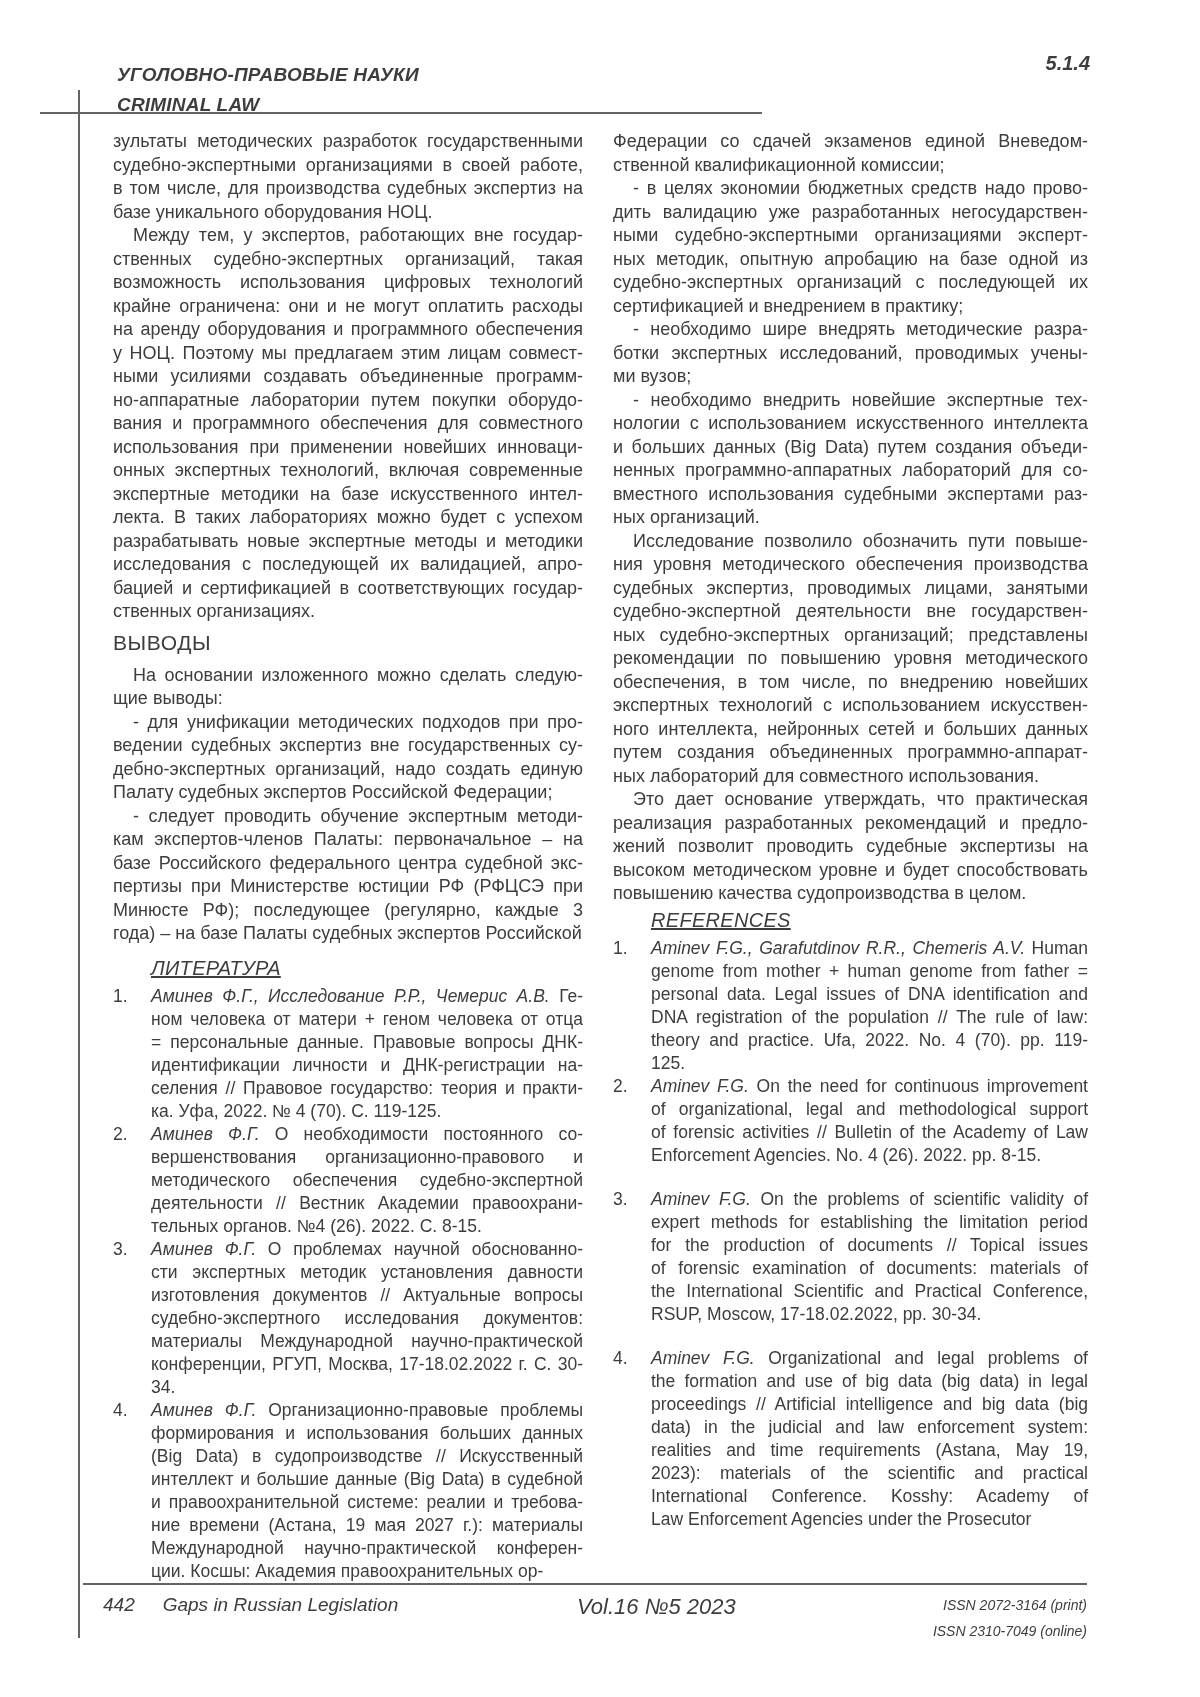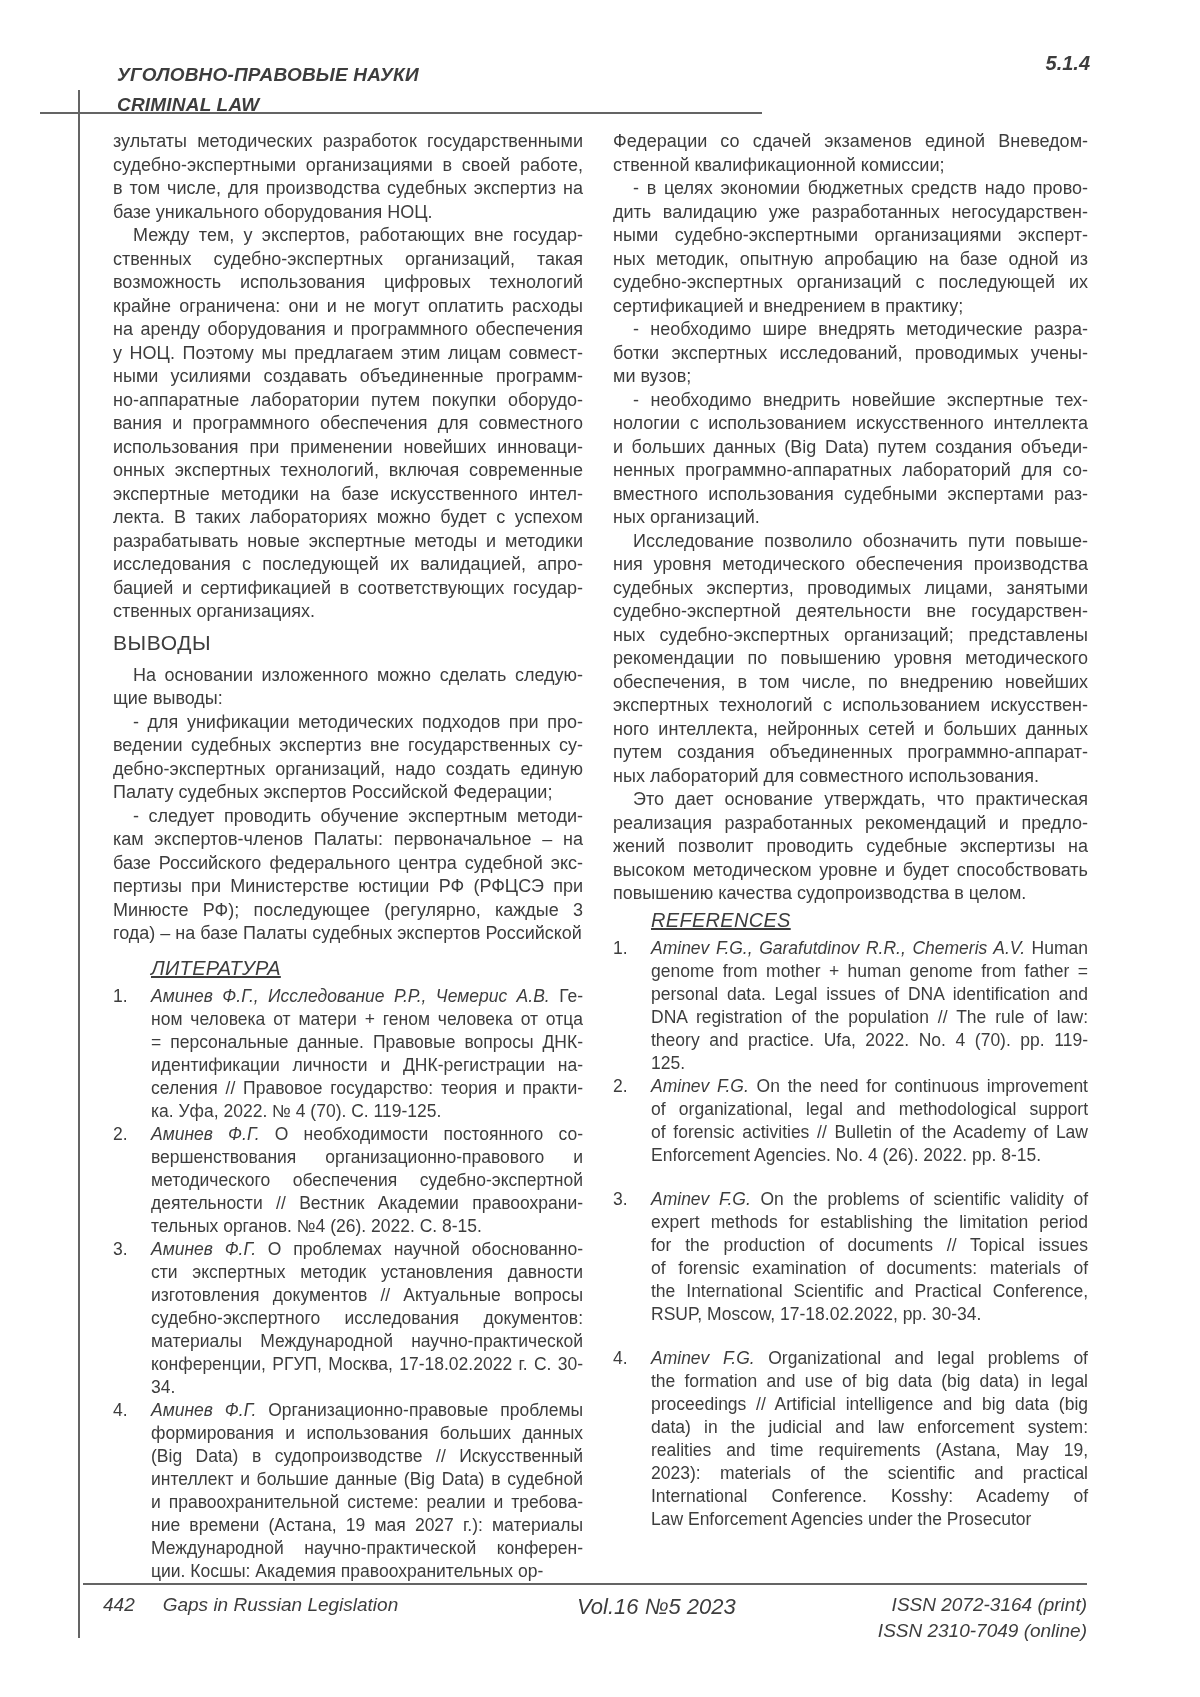--- a/index.html
+++ b/index.html
@@ -29,21 +29,21 @@
   .refs{font-size:17.5px;line-height:23px;}
   .ref-item{position:relative;padding-left:38px;}
   .ref-num{position:absolute;left:0;top:0;}
   .refs-en .ref-item:nth-child(3),
   .refs-en .ref-item:nth-child(4){margin-top:21px;}
   
   .footer-left{position:absolute;left:103px;top:1594px;font-size:19px;}
   .footer-left .pagenum{font-style:italic;margin-right:28px;}
   .footer-left .journal{font-style:italic;}
   .footer-center{position:absolute;left:577px;top:1594px;font-style:italic;font-size:22px;}
-  .footer-right{position:absolute;right:113px;top:1592px;text-align:right;font-style:italic;font-size:19px;line-height:26px;}
+  .footer-right{position:absolute;right:113px;top:1592px;text-align:right;font-style:italic;font-size:14px;line-height:26px;}
 </style>
 </head>
 <body>
 
 <div class="page">
 
   <div class="margin-rule"></div>
   <div class="header-rule"></div>
   <div class="footer-rule"></div>
 

